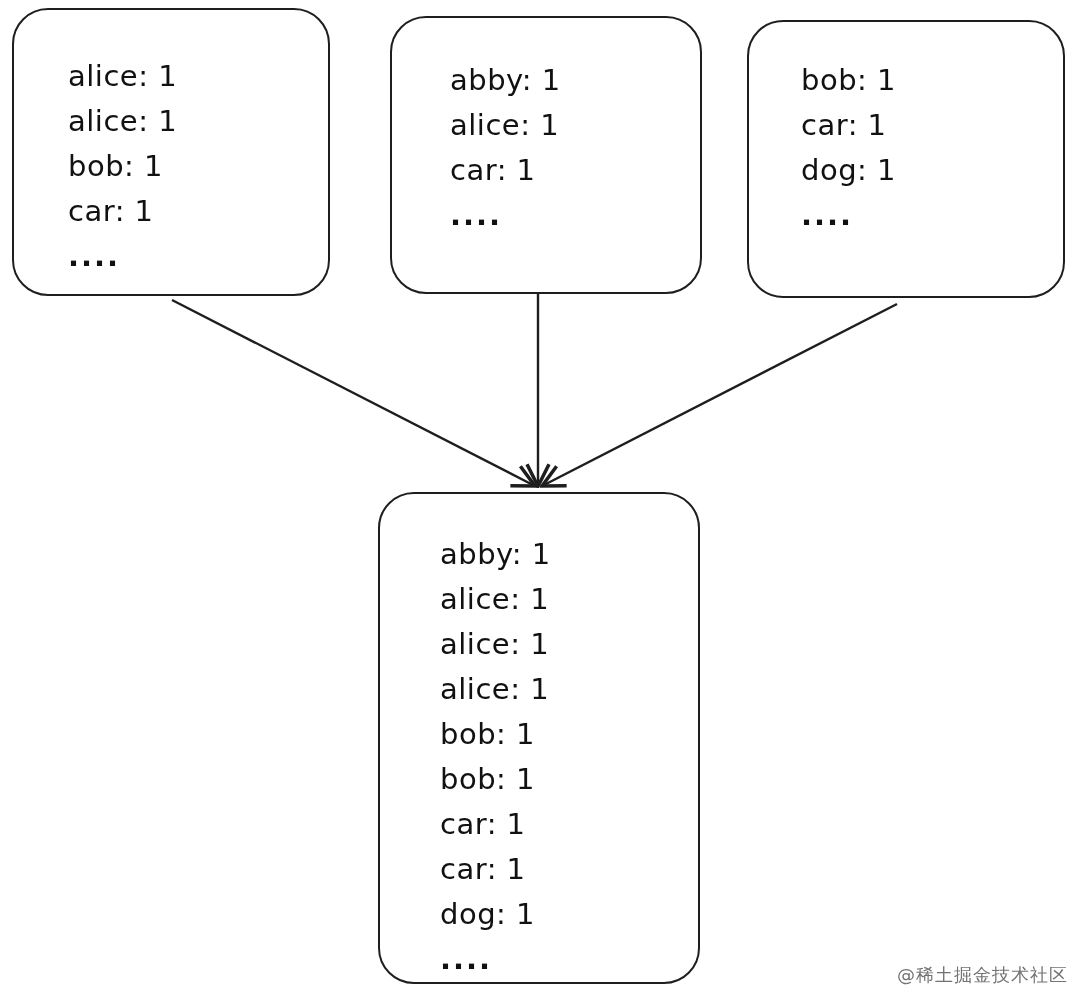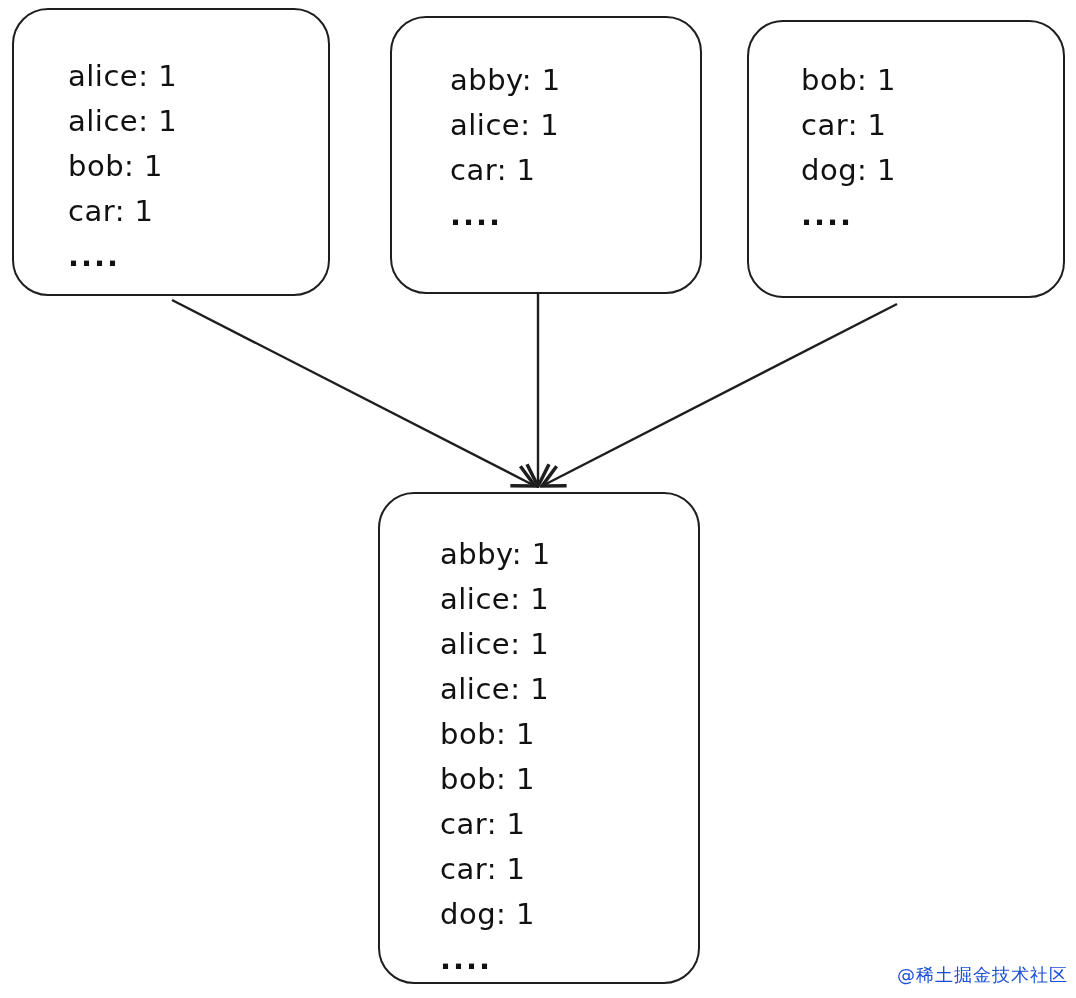--- a/index.html
+++ b/index.html
@@ -34,21 +34,21 @@
     position: absolute;
     left: 0; top: 0;
     width: 1076px; height: 998px;
     pointer-events: none;
   }
   #watermark {
     position: absolute;
     top: 963px;
     right: 8px;
     font-size: 18px;
-    color: #1d4ed8;
+    color: #737373;
     letter-spacing: 1px;
   }
   
   #source-box-1 { left: 12px;  top: 8px;   width: 318px; height: 288px; padding: 44px 20px 0 54px; }
   #source-box-2 { left: 390px; top: 16px;  width: 312px; height: 278px; padding: 40px 20px 0 58px; }
   #source-box-3 { left: 747px; top: 20px;  width: 318px; height: 278px; padding: 36px 20px 0 52px; }
   #merged-box   { left: 378px; top: 492px; width: 322px; height: 492px; padding: 38px 20px 0 60px; }
 </style>
 </head>
 <body>

